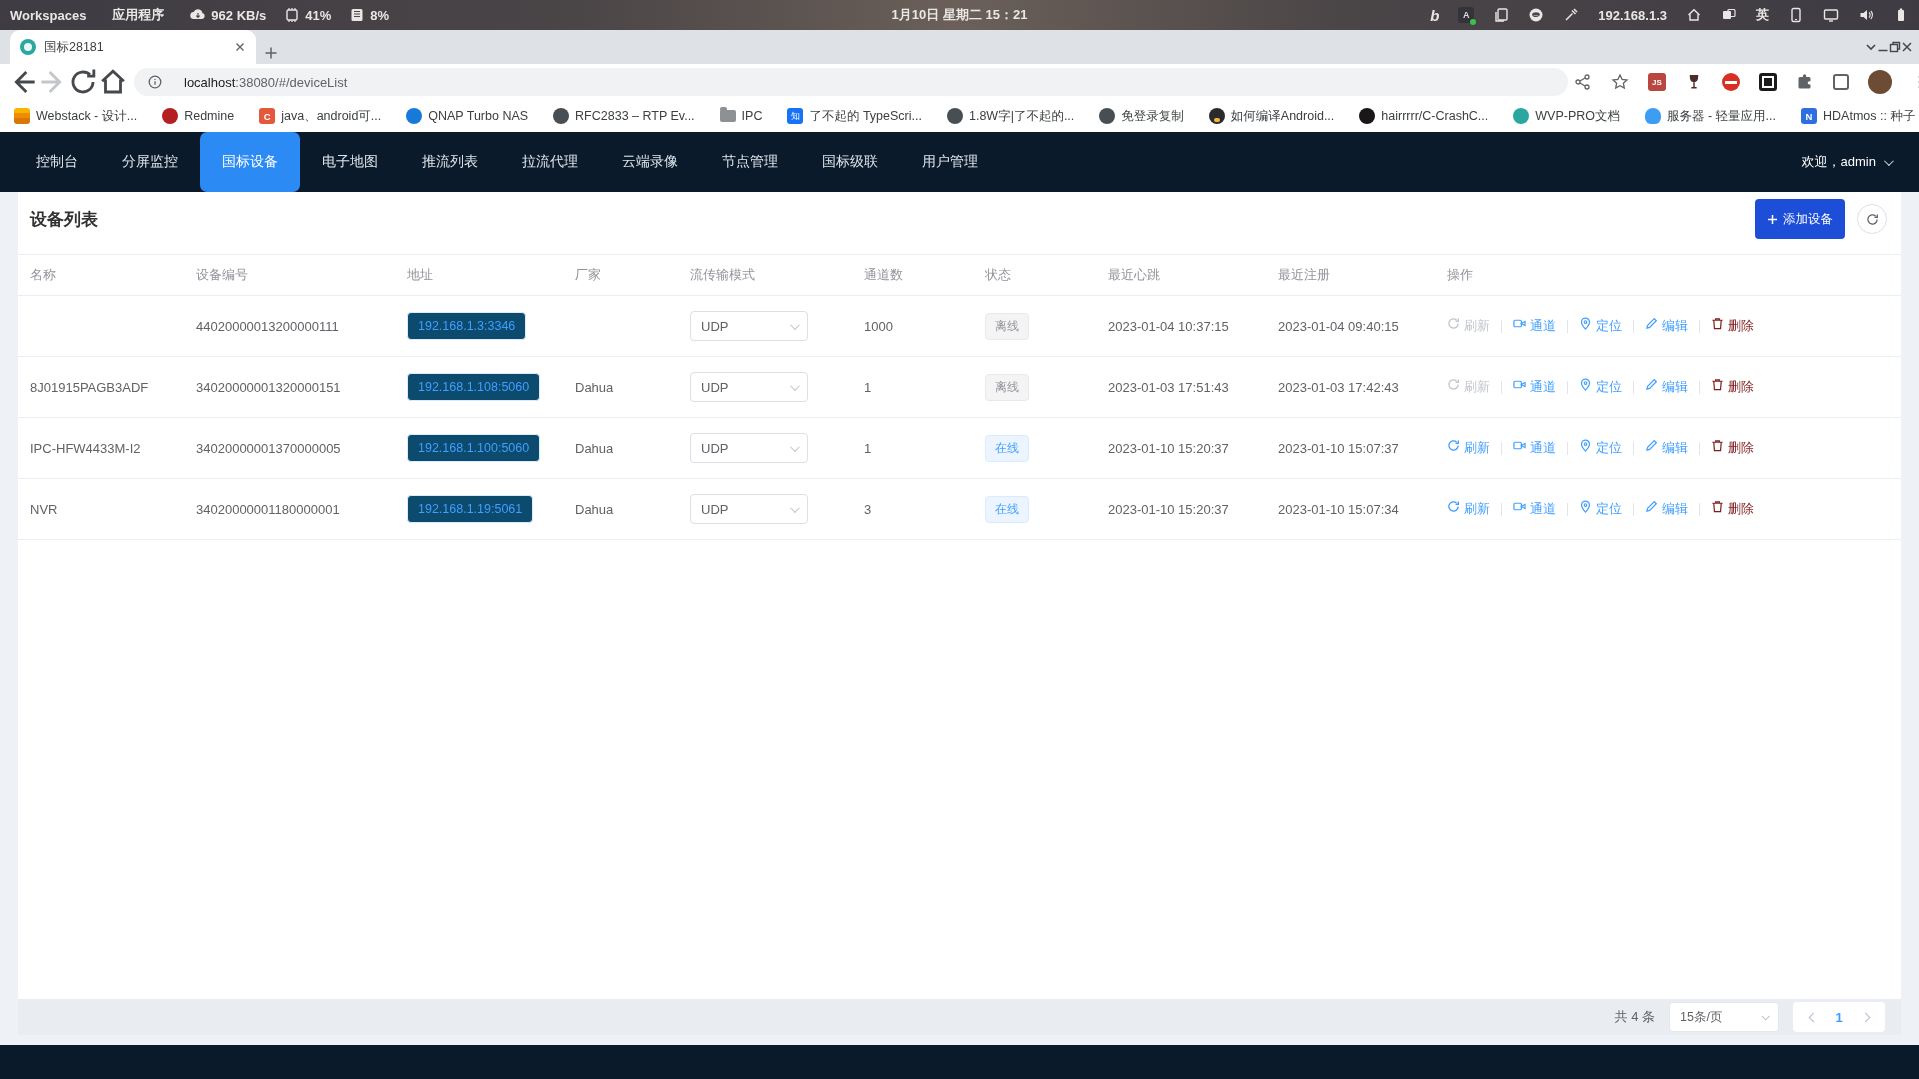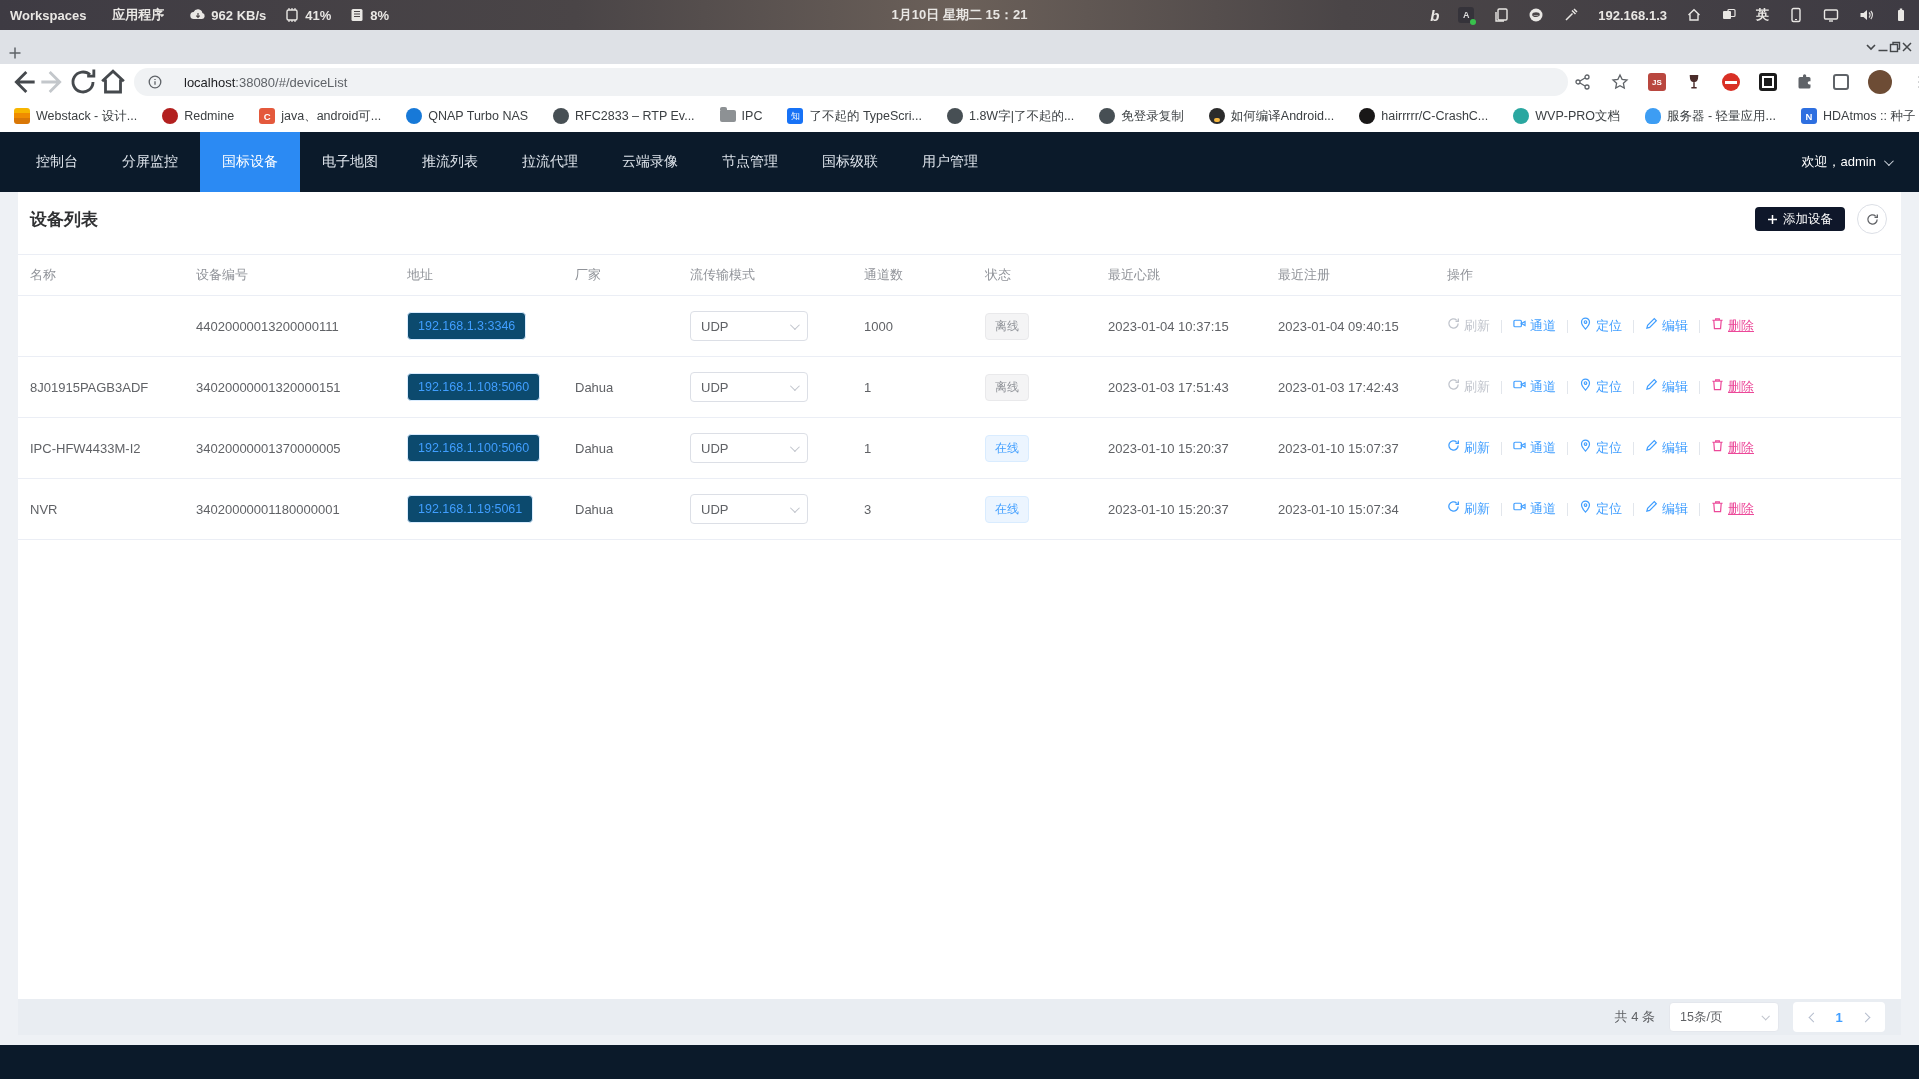--- a/index.html
+++ b/index.html
@@ -70,32 +70,32 @@
   .fav-tux { background:#2b2b2b; position:relative; }
   .fav-tux::after { content:""; width:6px; height:4px; background:#f4b63f; border-radius:2px; display:block; margin-top:7px; }
   .fav-github { background:#191717; }
   .fav-wvp { background:#2aa7a0; }
   .fav-cloud { background:#3d9df3; border-radius:50% 50% 40% 40%; }
   .fav-n { background:#2e6fe0; font-weight:700; }
 
   
   .appnav { position:absolute; top:132px; left:0; right:0; height:60px; background:#0b1a2a; display:flex; align-items:stretch; }
   .nav-item { display:flex; align-items:center; padding:0 22px; color:#dfe5ec; font-size:14px;text-align:center; }
-  .nav-item.active { background:#2b8af3; color:#fff; }
+  .nav-item.active { background:#2b8af3; color:#fff;border-radius:7px; }
   .nav-item:first-child { margin-left:14px; }
   .nav-welcome { margin-left:auto; margin-right:28px; display:flex; align-items:center; gap:8px; color:#fff; font-size:13px; }
   .chev-down { width:7px; height:7px; border-right:1.5px solid #cfd6de; border-bottom:1.5px solid #cfd6de; transform:rotate(45deg) translateY(-2px); }
 
   
   .content { position:absolute; top:192px; bottom:34px; left:0; right:0; background:#eef1f5; }
   .panel { position:absolute; top:0; left:18px; right:18px; bottom:46px; background:#fff; }
   .page-head { height:54px; display:flex; align-items:center; justify-content:space-between; padding:0 14px 0 12px; }
   .page-title { font-size:17px; font-weight:700; color:#303133; }
   .head-actions { display:flex; align-items:center; gap:12px; }
-  .btn-add { height:24px; background:#0f172a; color:#fff; border:none; border-radius:4px; font-size:12.5px;
+  .btn-add { height:40px; background:#1d4ed8; color:#fff; border:none; border-radius:4px; font-size:12.5px;
     display:flex; align-items:center; gap:5px; padding:0 12px; font-family:inherit; }
   .btn-refresh-circle { width:30px; height:30px; border-radius:50%; border:1px solid #dcdfe6; background:#fff;
     display:flex; align-items:center; justify-content:center; color:#606266; }
 
   .table { margin-top:8px; }
   .thead, .trow { display:grid; grid-template-columns:166px 211px 168px 115px 174px 121px 123px 170px 169px 1fr;
     align-items:center; padding-left:12px; }
   .thead { height:42px; border-top:1px solid #ebeef5; border-bottom:1px solid #ebeef5; }
   .th { font-size:13px; color:#909399; padding-right:8px; white-space:nowrap; }
   .trow { height:61px; border-bottom:1px solid #ebeef5; }
@@ -106,21 +106,21 @@
   .tag-status { display:inline-block; border-radius:4px; font-size:12px; padding:4px 9px; }
   .tag-status.offline { background:#f4f4f5; border:1px solid #e9e9eb; color:#909399; }
   .tag-status.online { background:#ecf5ff; border:1px solid #d9ecff; color:#409eff; }
 
   .select { width:118px; height:30px; border:1px solid #dcdfe6; border-radius:4px; background:#fff;
     display:flex; align-items:center; justify-content:space-between; padding:0 10px; color:#606266; font-size:13px; }
   .select .chev { width:7px; height:7px; border-right:1.3px solid #c0c4cc; border-bottom:1.3px solid #c0c4cc; transform:rotate(45deg) translateY(-2px); }
 
   .ops { display:flex; align-items:center; }
   .op { display:flex; align-items:flex-start; gap:4px; font-size:13px; color:#409eff; cursor:pointer; text-decoration:none; }
-  .op.danger { color:#ec4899;text-decoration:underline; }
+  .op.danger { color:#7f1d1d; }
   .op.disabled { color:#c0c4cc; cursor:not-allowed; }
   .oicn { width:13px; height:13px; }
   .sep { width:1px; height:13px; background:#e2e6ec; margin:0 11px; }
 
   
   .pager-strip { position:absolute; left:18px; right:18px; bottom:10px; height:36px; background:#e9edf2;
     display:flex; align-items:center; justify-content:flex-end; gap:14px; padding-right:16px; }
   .pg-total { font-size:13px; color:#606266; }
   .pg-size { width:110px; height:30px; background:#fff; border:1px solid #e4e7ed; border-radius:4px;
     display:flex; align-items:center; justify-content:space-between; padding:0 10px; font-size:12.5px; color:#606266; }
@@ -204,20 +204,29 @@
             <path d="M11 5.5a3.4 3.4 0 0 1 0 5M12.8 4a5.8 5.8 0 0 1 0 8" stroke="#e9e7e4" stroke-width="1.1" fill="none"></path>
           </svg></span>
       <span class="sysicn"><svg viewBox="0 0 16 16">
             <rect x="5" y="3" width="6" height="11" rx="1" fill="#e9e7e4"></rect>
             <rect x="6.8" y="1.5" width="2.4" height="1.5" fill="#e9e7e4"></rect>
           </svg></span>
     </div>
   </div>
 
   <div class="tabstrip">
+    <div class="tab">
+      <span class="tab-favicon"></span>
+      <span class="tab-title">国标28181</span>
+      <span class="tab-close icn12">
+          <svg viewBox="0 0 12 12">
+            <path d="M2.5 2.5l7 7M9.5 2.5l-7 7" stroke="#5f6368" stroke-width="1.4"></path>
+          </svg>
+        </span>
+    </div>
     <span class="newtab icn14">
         <svg viewBox="0 0 14 14">
           <path d="M7 1.5v11M1.5 7h11" stroke="#5f6368" stroke-width="1.5"></path>
         </svg>
       </span>
     <div class="winctl">
       <span class="icn12">
           <svg viewBox="0 0 12 12">
             <path d="M2 4l4 4 4-4" fill="none" stroke="#44474a" stroke-width="1.6"></path>
           </svg>

